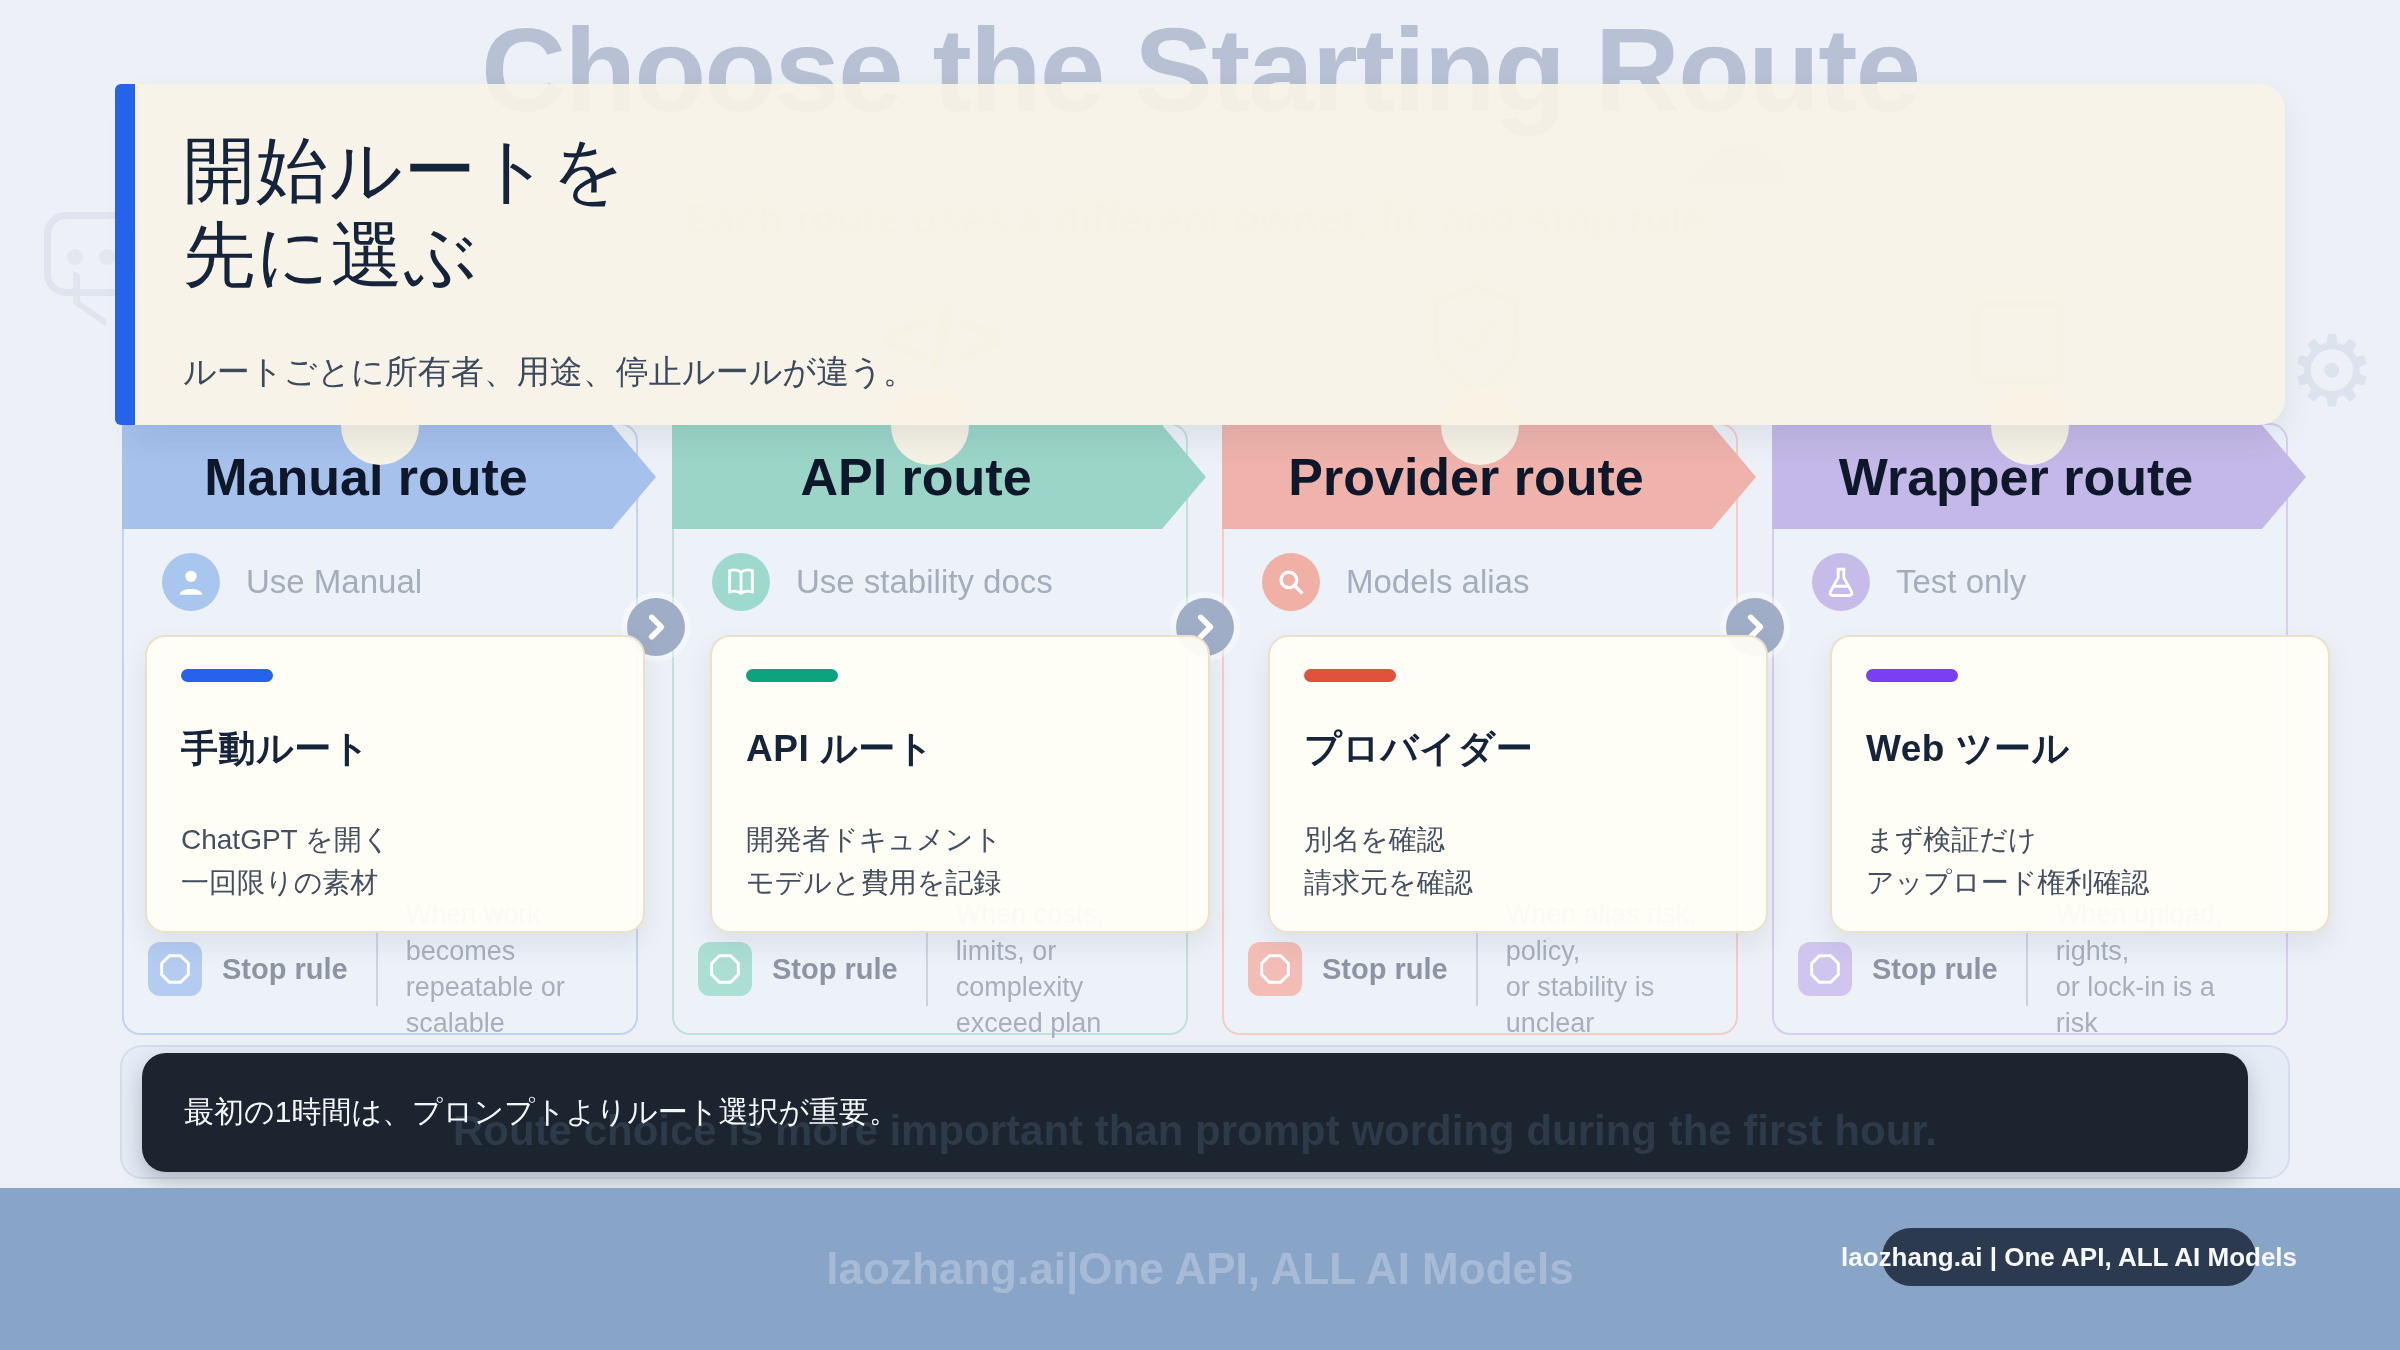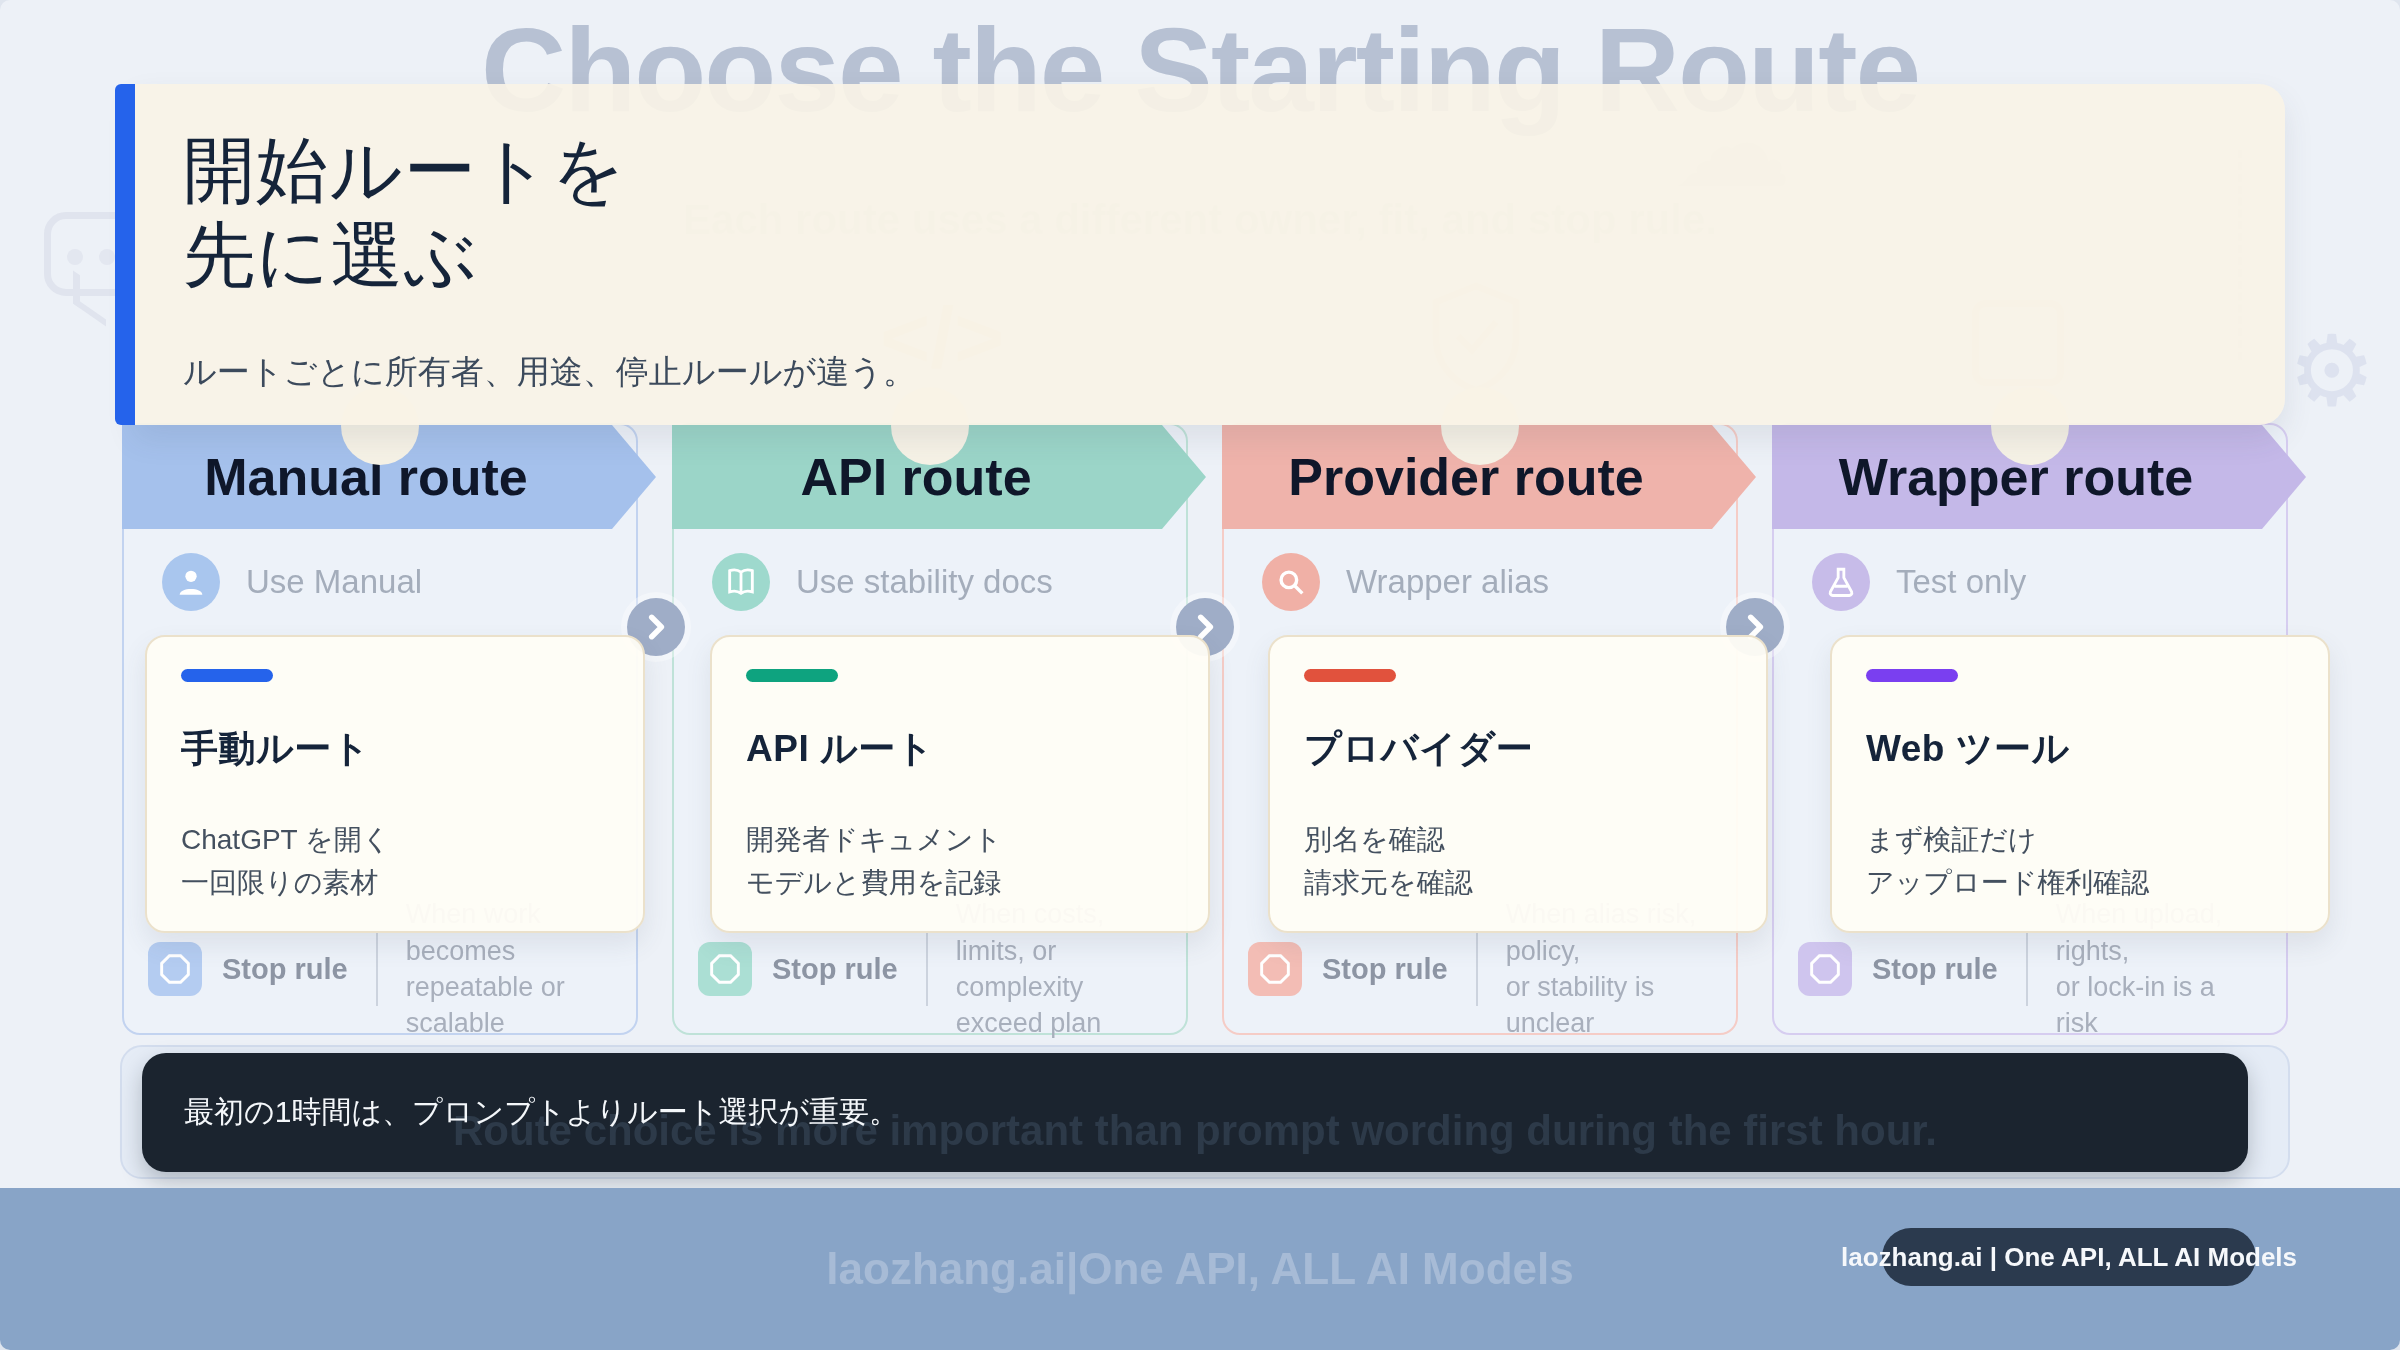--- a/index.html
+++ b/index.html
@@ -1,21 +1,20 @@
 <!DOCTYPE html>
 <html><head>
 <meta charset="utf-8">
 <style>
   * { margin:0; padding:0; box-sizing:border-box; }
   html,body { background:#dfe5ee; }
   .canvas {
     position:relative; width:2400px; height:1350px; overflow:hidden;
     background:#edf1f7;
     font-family:"Liberation Sans","DejaVu Sans",sans-serif;
-    border-radius:10px;
   }
   
   .bg-title {
     position:absolute; top:2px; left:0; width:100%; text-align:center;
     font-size:118px; font-weight:800; letter-spacing:-2px; color:#b7c1d3; z-index:1;
   }
   .bg-subtitle {
     position:absolute; top:196px; left:0; width:100%; text-align:center;
     font-size:42px; font-weight:600; color:#ccd1da; opacity:.55; z-index:1;
   }
@@ -174,21 +173,21 @@
   <div class="bg-col" style="left: 1222px; border-color: rgb(245, 204, 198);">
     <div class="col-notch"></div>
     <div class="col-header" style="background-color: rgb(239, 179, 171);">Provider route</div>
     <div class="col-iconrow">
       <div class="icon-circle" style="background-color: rgb(240, 176, 166);">
         <svg width="34" height="34" viewBox="0 0 24 24">
             <circle cx="10.5" cy="10.5" r="5.5" fill="none" stroke="#fff" stroke-width="2.4"></circle>
             <line x1="14.8" y1="14.8" x2="20" y2="20" stroke="#fff" stroke-width="2.4"></line>
           </svg>
       </div>
-      <div class="icon-label">Wrapper alias</div>
+      <div class="icon-label">Models alias</div>
     </div>
     <div class="col-stop">
       <div class="stop-icon" style="background-color: rgb(243, 189, 181);">
         <svg width="32" height="32" viewBox="0 0 24 24">
             <polygon points="7.8,2 16.2,2 22,7.8 22,16.2 16.2,22 7.8,22 2,16.2 2,7.8" fill="none" stroke="#fff" stroke-width="2.2"></polygon>
           </svg>
       </div>
       <div class="stop-label">Stop rule</div>
       <div class="stop-div"></div>
       <div class="stop-text">

